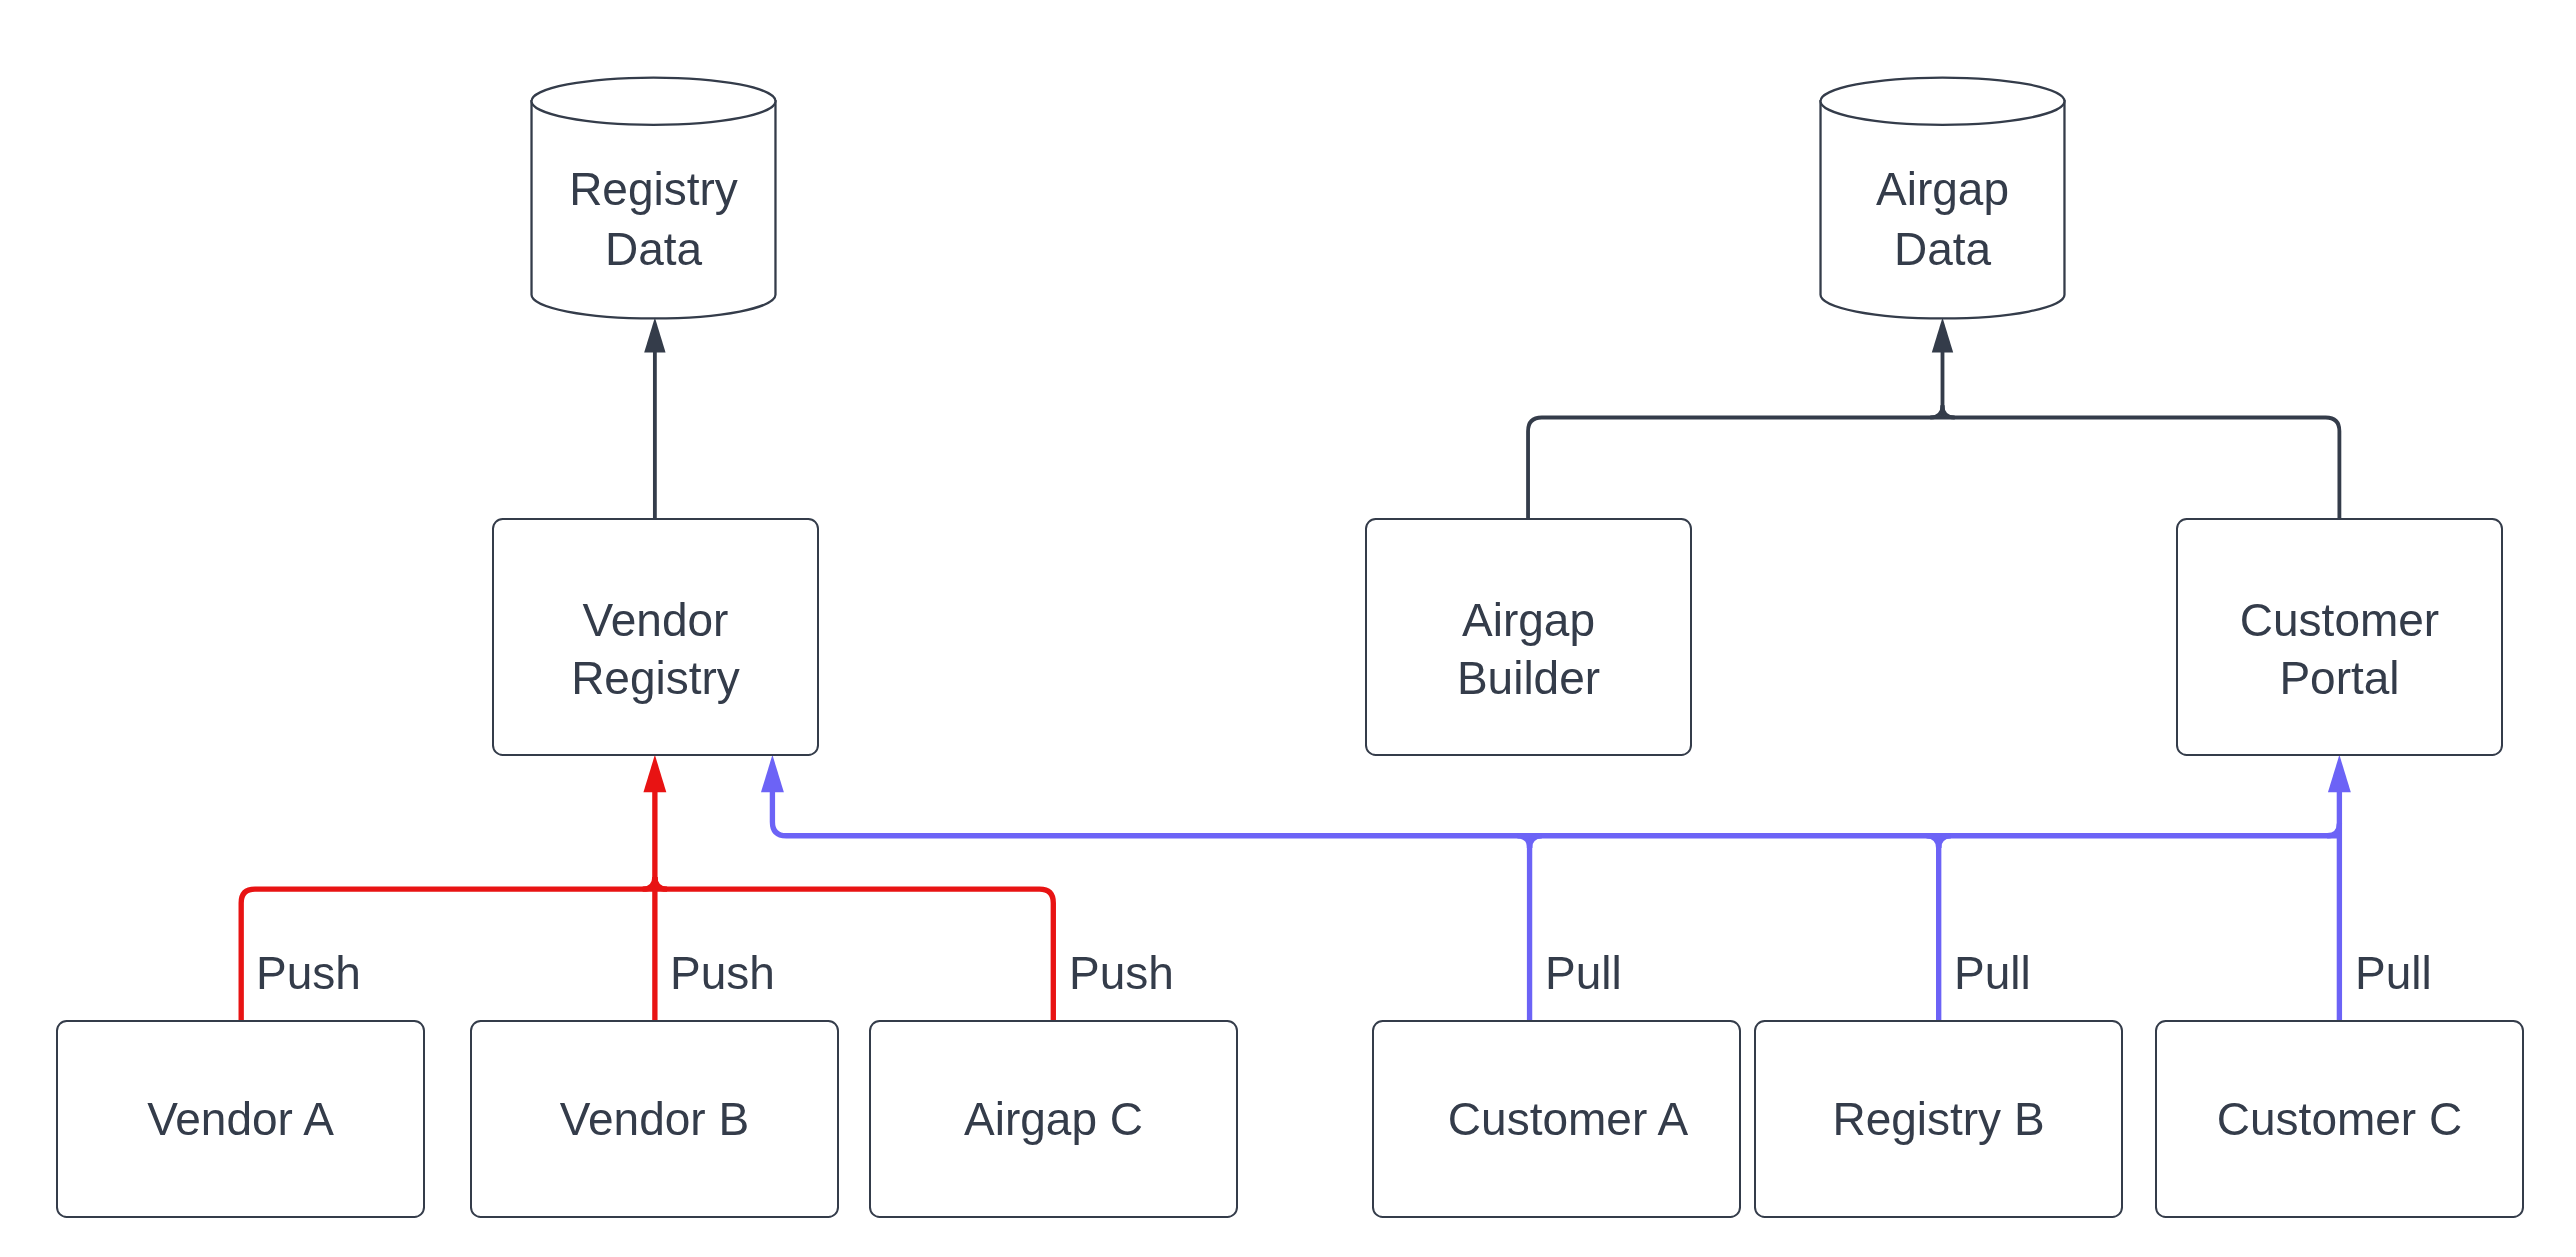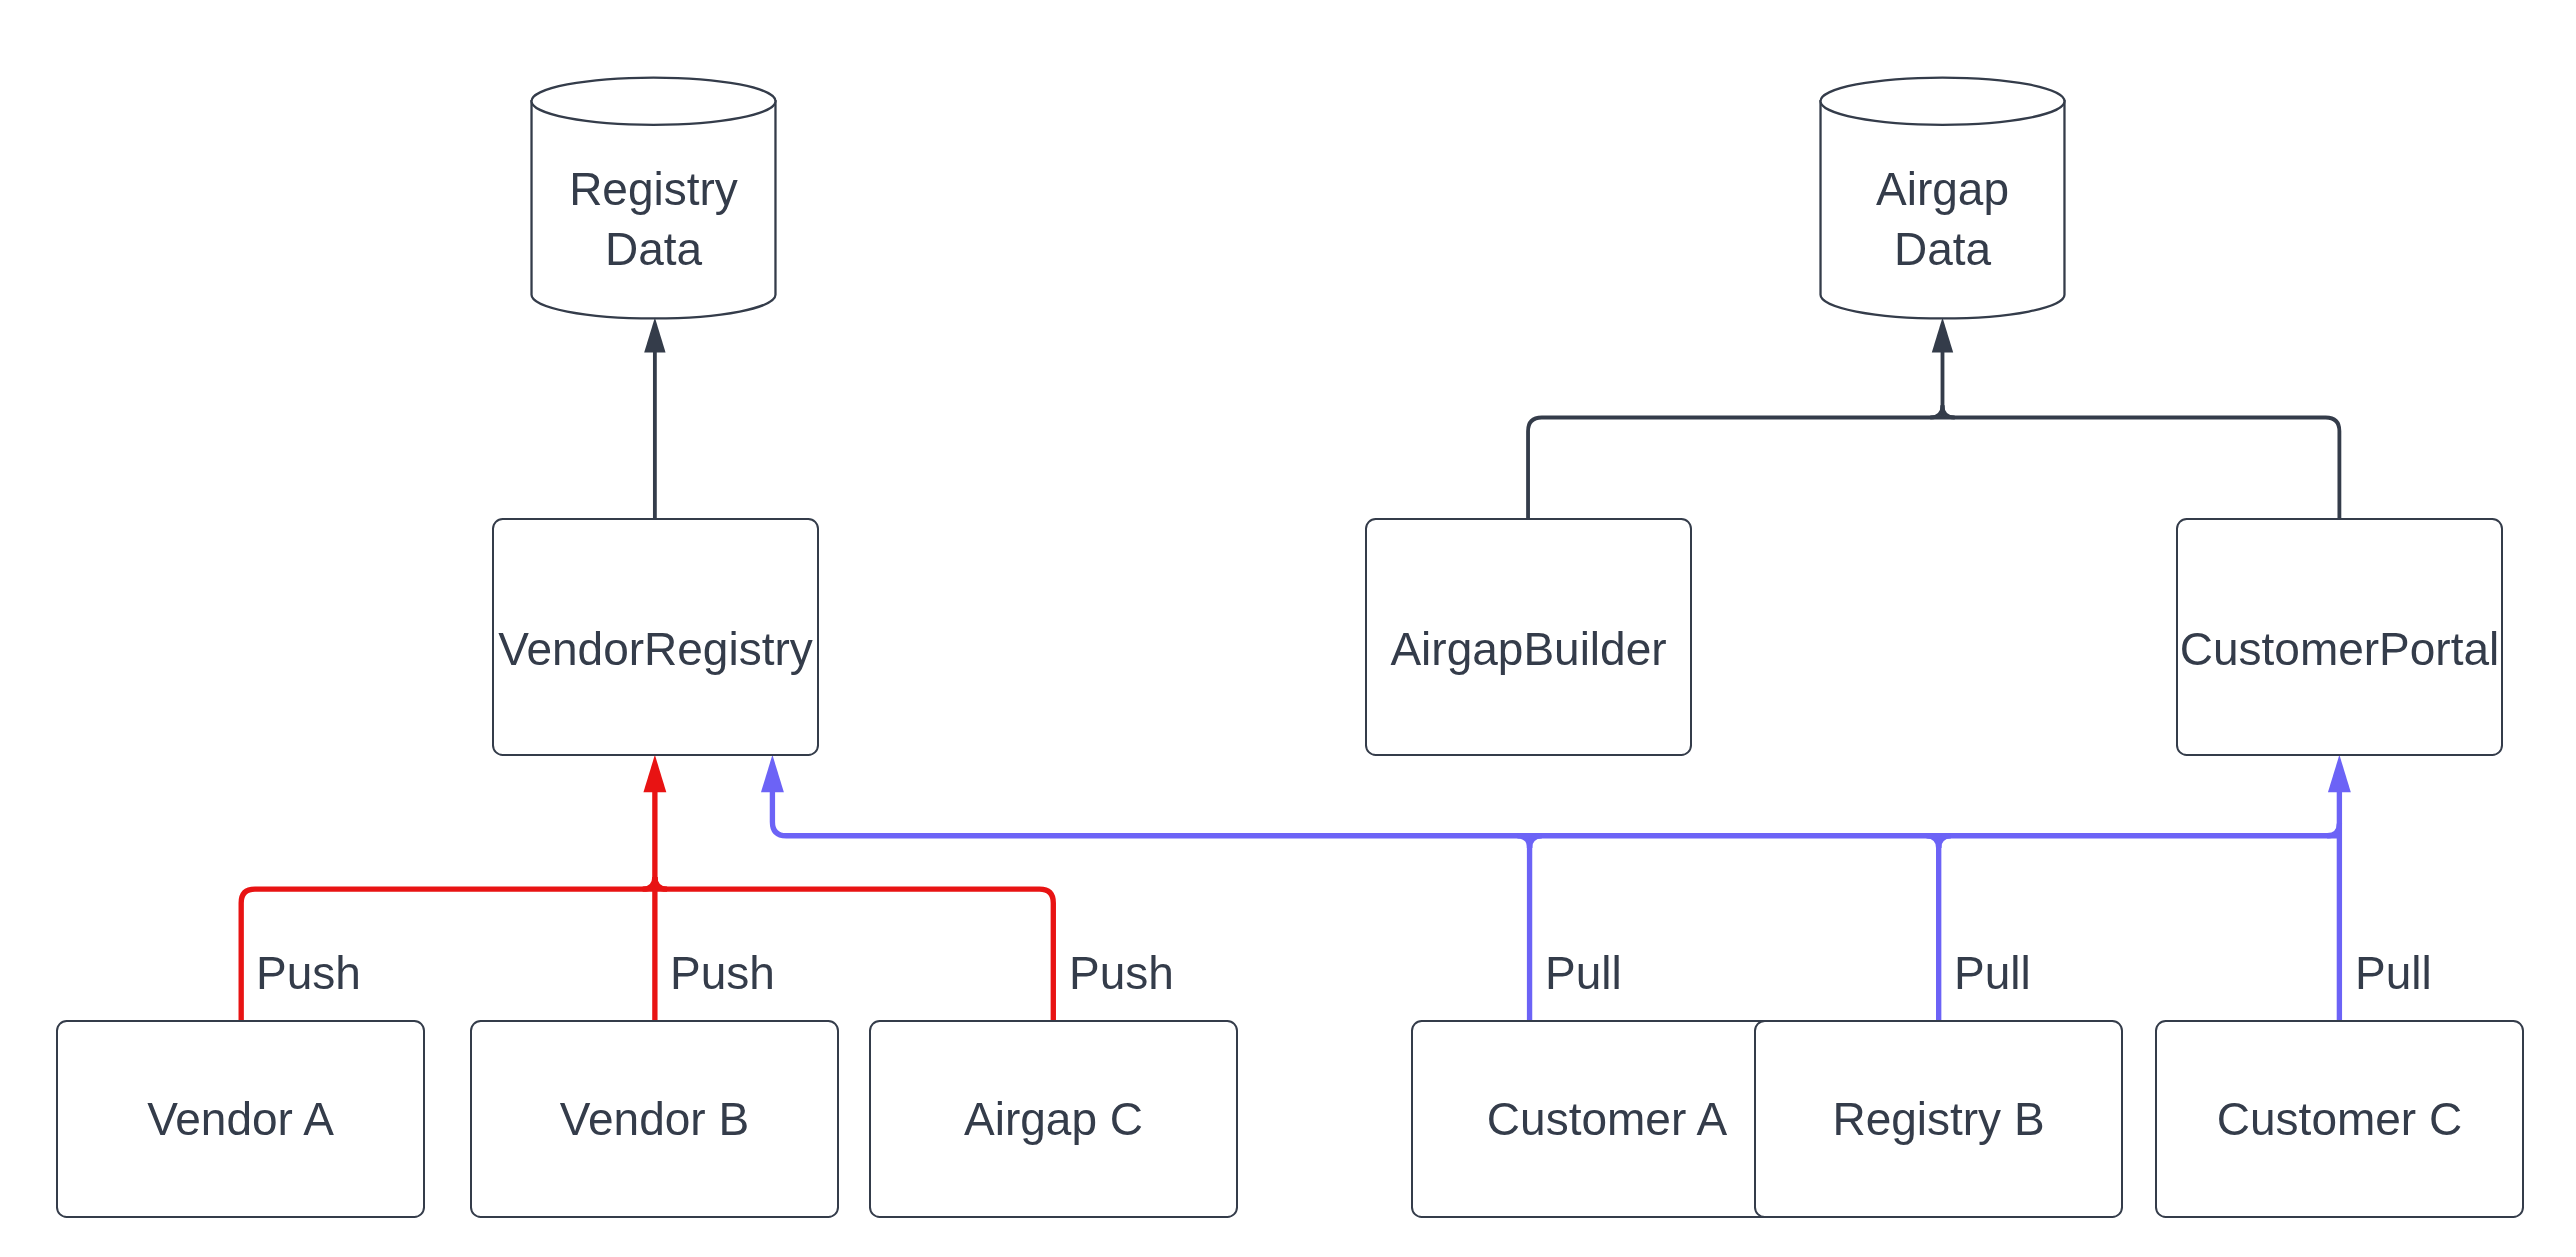--- a/index.html
+++ b/index.html
@@ -29,21 +29,21 @@
   .node{
     position:absolute;
     box-sizing:border-box;
     background:#ffffff;
     border:2.3px solid var(--stroke);
     border-radius:10.7px;
     color:var(--text);
     font-size:46px;
     line-height:58px;
     display:flex;
-    flex-direction:row;
+    flex-direction:column;
     align-items:center;
     justify-content:center;
     text-align:center;
   }
   .service{width:327px;height:238px;top:499px;padding-top:23px;}
   .endpoint{width:369px;height:198px;top:1001px;}
 
   .cylinder{
     position:absolute;
     top:57px;
@@ -137,21 +137,21 @@
   <div class="node service" style="left:2176px;">
     <span>Customer</span>
     <span>Portal</span>
   </div>
   <div class="node endpoint" style="left:470px;">
     <span>Vendor B</span>
   </div>
   <div class="node endpoint" style="left:869px;">
     <span>Airgap C</span>
   </div>
-  <div class="node endpoint" style="left:1411px;padding-left:23px;">
+  <div class="node endpoint" style="left:1372px;padding-left:23px;">
     <span>Customer A</span>
   </div>
   <div class="node endpoint" style="left:1754px;">
     <span>Registry B</span>
   </div>
   <div class="node endpoint" style="left:2155px;">
     <span>Customer C</span>
   </div>
 
   <div class="edge-label" style="left:256px;top:930px;">Push</div>

